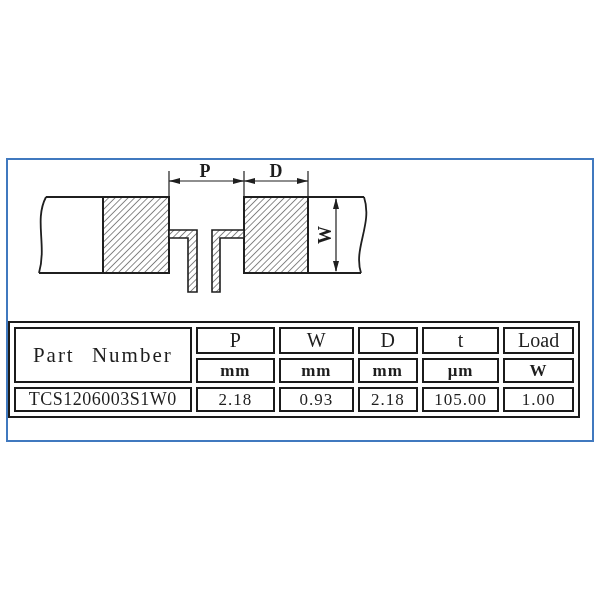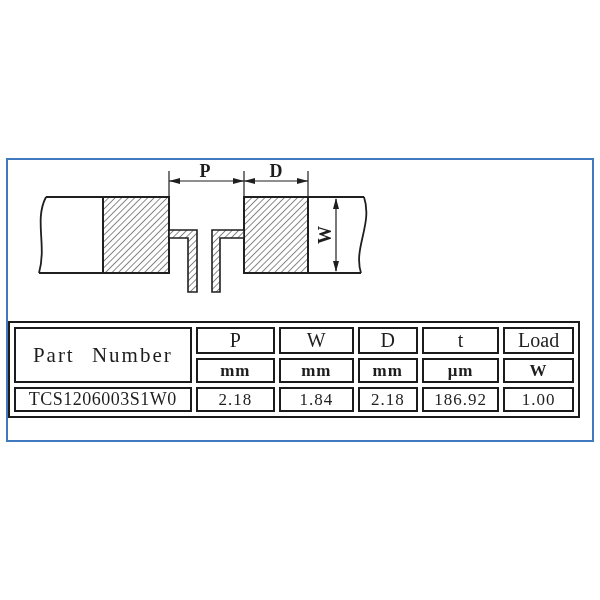--- a/index.html
+++ b/index.html
@@ -163,22 +163,22 @@
         <tr class="row-unit">
           <td class="unit">mm</td>
           <td class="unit">mm</td>
           <td class="unit">mm</td>
           <td class="unit">μm</td>
           <td class="unit">W</td>
         </tr>
         <tr class="row-data">
           <td class="pn-val">TCS1206003S1W0</td>
           <td class="val">2.18</td>
-          <td class="val">1.84</td>
+          <td class="val">0.93</td>
           <td class="val">2.18</td>
-          <td class="val">186.92</td>
+          <td class="val">105.00</td>
           <td class="val">1.00</td>
         </tr>
       </tbody>
     </table>
   </div>
 
 </div>
 
 </body></html>

